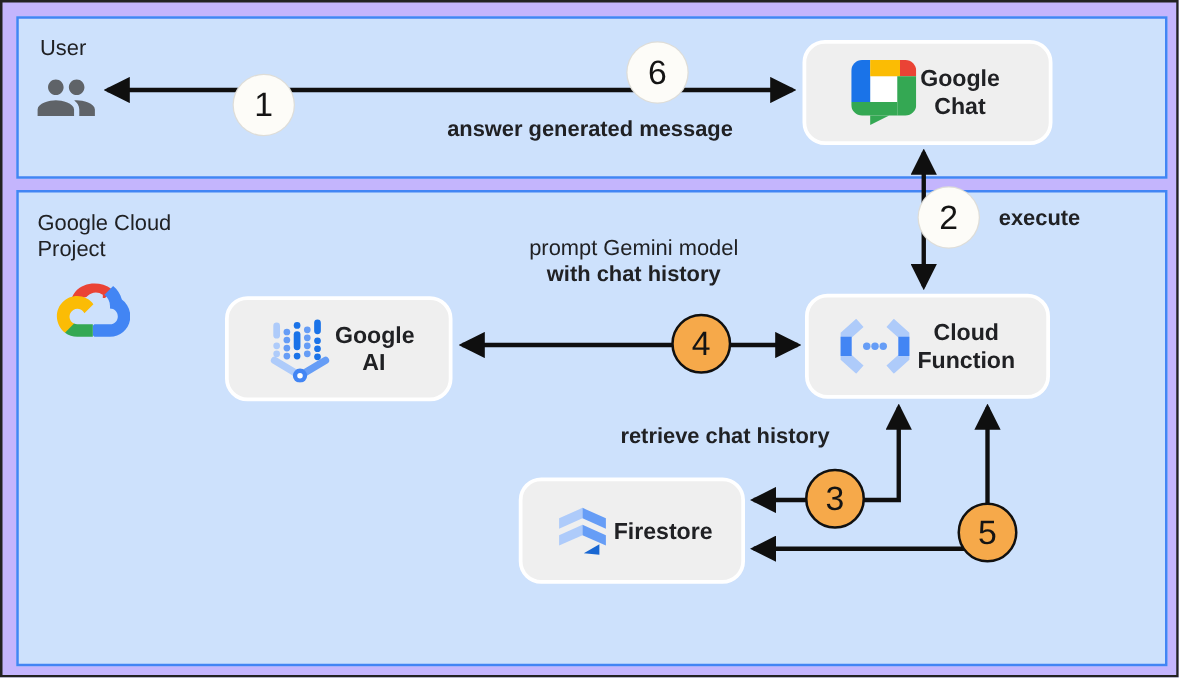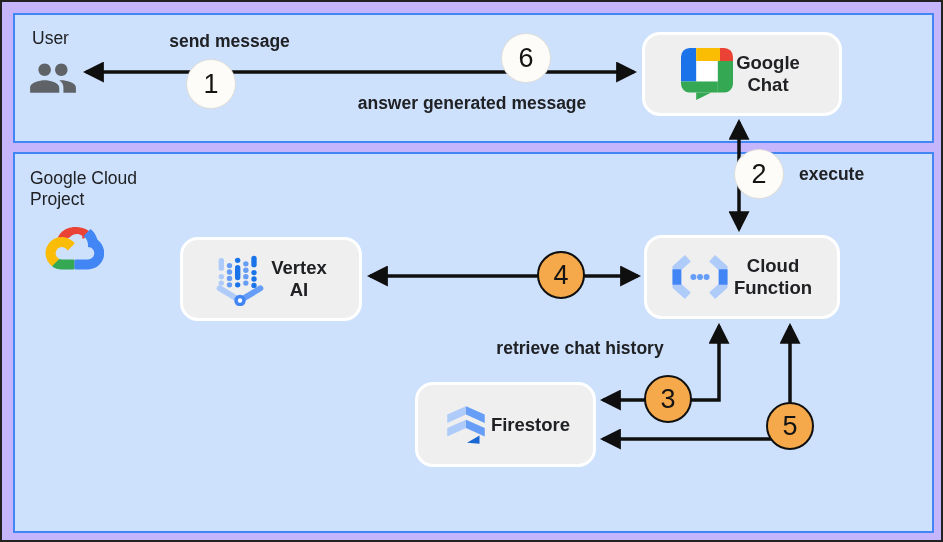--- a/index.html
+++ b/index.html
@@ -121,21 +121,21 @@
       <circle cx="29" cy="21" r="2.3" fill="#669df6"></circle>
       <circle cx="29" cy="26.5" r="2.3" fill="#669df6"></circle>
       <rect x="33.7" y="3" width="4.6" height="10" rx="2.3" fill="#1a73e8"></rect>
       <circle cx="36" cy="17.5" r="2.3" fill="#1a73e8"></circle>
       <circle cx="36" cy="23" r="2.3" fill="#1a73e8"></circle>
       <circle cx="36" cy="28.5" r="2.3" fill="#1a73e8"></circle>
       <path d="M6.5 31 L24 41.5" stroke="#aecbfa" stroke-width="5" stroke-linecap="round" fill="none"></path>
       <path d="M41.5 31 L24 41.5" stroke="#669df6" stroke-width="5" stroke-linecap="round" fill="none"></path>
       <circle cx="24" cy="41.5" r="3.4" fill="#ffffff" stroke="#4285f4" stroke-width="3"></circle>
     </svg>
-    <span class="node-label">Vertex AI</span>
+    <span class="node-label">Google AI</span>
   </div>
 
   <div class="node" id="node-cloud-function">
     <svg class="icon" width="62" height="44" viewBox="0 0 56 40">
       <path d="M17 3 L7 12 V28 L17 37" stroke="#aecbfa" stroke-width="8" fill="none"></path>
       <path d="M7 13 V27" stroke="#4285f4" stroke-width="8" fill="none"></path>
       <path d="M39 3 L49 12 V28 L39 37" stroke="#aecbfa" stroke-width="8" fill="none"></path>
       <path d="M49 13 V27" stroke="#4285f4" stroke-width="8" fill="none"></path>
       <circle cx="22" cy="20" r="2.7" fill="#669df6"></circle>
       <circle cx="28" cy="20" r="2.7" fill="#669df6"></circle>
@@ -148,23 +148,26 @@
     <svg class="icon" width="50" height="52" viewBox="0 0 48 50">
       <polygon points="6,15 24,7 24,15 6,23" fill="#aecbfa"></polygon>
       <polygon points="24,7 42,15 42,23 24,15" fill="#669df6"></polygon>
       <polygon points="6,28 24,20 24,28 6,36" fill="#aecbfa"></polygon>
       <polygon points="24,20 42,28 42,36 24,28" fill="#669df6"></polygon>
       <polygon points="25,42 37,35 37,43" fill="#1967d2"></polygon>
     </svg>
     <span class="node-label">Firestore</span>
   </div>
 
-  <div class="txt" id="lbl-send">send message</div>
   <div class="txt" id="lbl-answer">answer generated message</div>
   <div class="txt" id="lbl-execute">execute</div>
+  <div class="txt" id="lbl-prompt">
+    <span>prompt Gemini model</span><br>
+    <span class="bold">with chat history</span>
+  </div>
   <div class="txt" id="lbl-retrieve">retrieve chat history</div>
 
   <div class="step step-white" id="step-1">1</div>
   <div class="step step-white" id="step-2">2</div>
   <div class="step step-orange" id="step-3">3</div>
   <div class="step step-orange" id="step-4">4</div>
   <div class="step step-orange" id="step-5">5</div>
   <div class="step step-white" id="step-6">6</div>
 
 </div>

